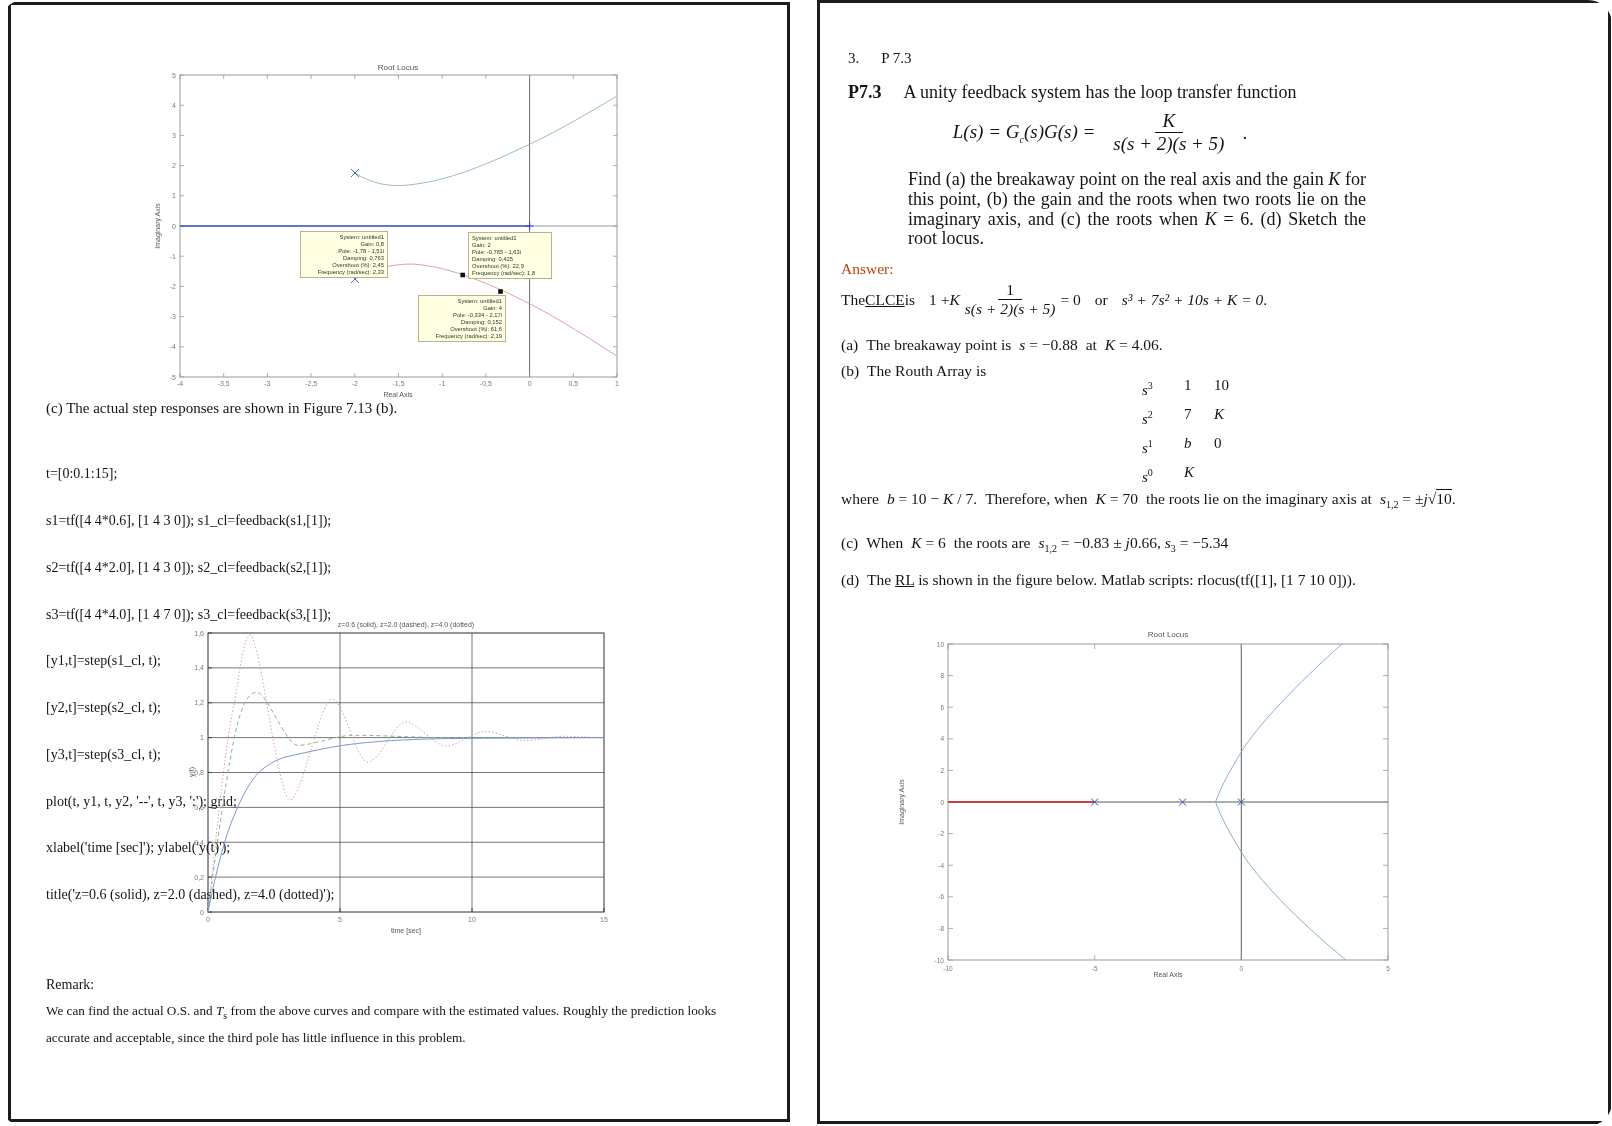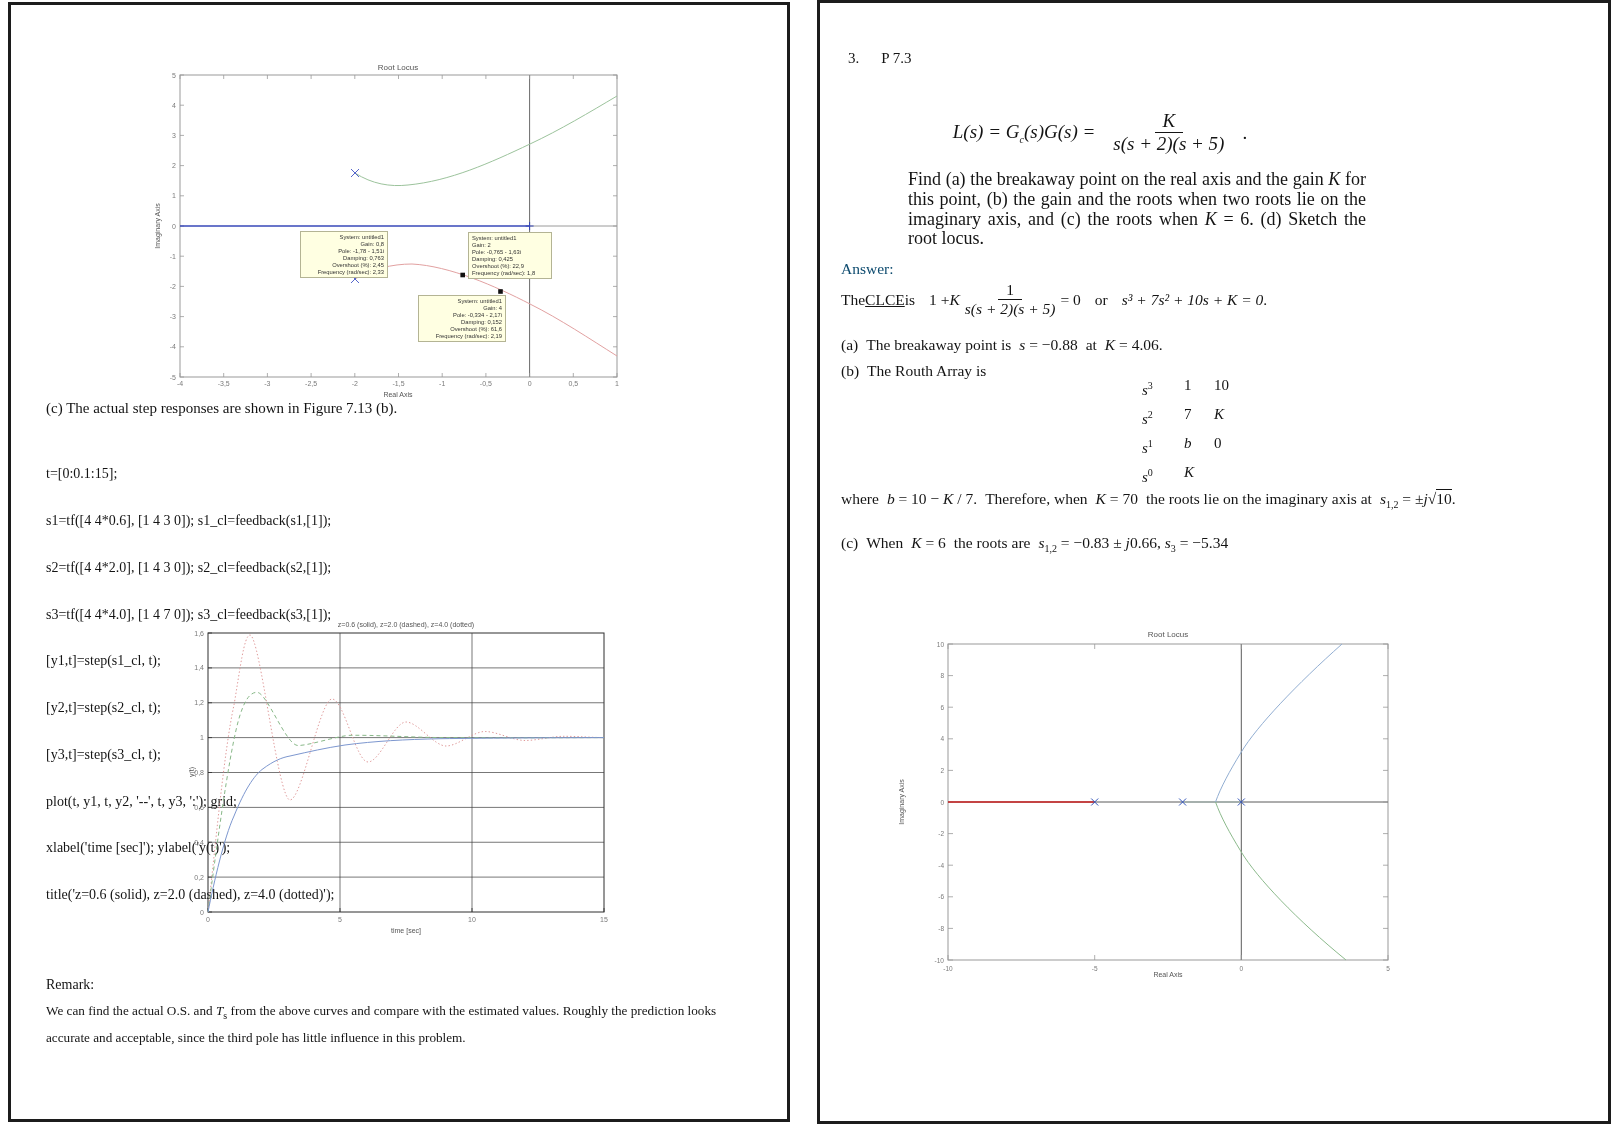--- a/index.html
+++ b/index.html
@@ -1,17 +1,17 @@
 <!DOCTYPE html>
 <html><head>
 <meta charset="utf-8">
 <style>
   html,body{margin:0;padding:0;background:#fff;}
   body{font-family:"Liberation Serif",serif;color:#141414;}
-  .canvas{position:relative;width:1612px;height:1126px;background:#fff;overflow:hidden;}
+  .canvas{position:relative;width:1612px;height:1126px;background:#fff;overflow:hidden;border-radius:24px;}
   .page{position:absolute;background:#fff;border:3px solid #1c1c1c;}
   .page-left{left:8px;top:2px;width:776px;height:1114px;}
   .page-right{left:817px;top:0px;width:788px;height:1118px;}
   .abs{position:absolute;}
   .fig{position:absolute;}
   svg text{font-family:"Liberation Sans",sans-serif;}
   .tk{font-size:7px;fill:#7a7a7a;}
   .tk2{font-size:6.5px;fill:#7a7a7a;}
   .ttl{font-size:8px;fill:#555;}
   .axl{font-size:7px;fill:#555;}
@@ -23,21 +23,21 @@
   .serif15{font-size:15px;}
   .code{font-size:14px;line-height:15.6px;white-space:pre;}
   .caption{font-size:14px;text-align:center;}
   .remark{font-size:13.2px;white-space:nowrap;}
   .mi{font-style:italic;}
   .frac{display:inline-flex;flex-direction:column;align-items:center;vertical-align:middle;margin:0 5px;}
   .frac .num{padding:0 8px;border-bottom:1px solid #141414;line-height:1.15;}
   .frac .den{line-height:1.2;}
   .row{display:flex;align-items:center;}
   .g8{margin-left:8px;} .g14{margin-left:14px;} .g22{margin-left:22px;}
-  .answer{color:#0c4a6e;font-size:15.5px;}
+  .answer{color:#c2410c;font-size:15.5px;}
   .ansline{font-size:15.5px;}
   .uline{text-decoration:underline;}
   .routh{display:grid;grid-template-columns:42px 30px 30px;row-gap:7px;font-size:15px;}
   .routh .c{line-height:17px;}
   .rt{white-space:nowrap;}
   .rbar{border-top:1px solid #141414;}
   sub,sup{font-size:10px;}
   .findp{font-size:18px;line-height:19.8px;text-align:justify;}
   .bigline{font-size:18px;}
   .eqline{font-size:19px;display:flex;align-items:center;justify-content:center;gap:13px;}
@@ -162,20 +162,21 @@
 
     <div class="abs remark" style="left:35px;top:998px;"><span>We can find the actual O.S. and </span><i>T</i><sub>s</sub><span> from the above curves and compare with the estimated values. Roughly the prediction looks</span></div>
 
     <div class="abs remark" style="left:35px;top:1025px;">accurate and acceptable, since the third pole has little influence in this problem.</div>
   </div>
 
   <div class="page page-right">
 
     <div class="abs serif15" style="left:28px;top:47px;"><span>3.</span><span class="g22">P 7.3</span></div>
 
+    <div class="abs bigline" style="left:28px;top:79px;"><b>P7.3</b><span class="g22">A unity feedback system has the loop transfer function</span></div>
 
     <div class="abs eqline" style="left:100px;top:107px;width:360px;">
       <span class="mi"><span>L(s) = G</span><sub>c</sub><span>(s)G(s) =</span></span>
       <span class="frac">
           <span class="num mi">K</span>
           <span class="den mi">s(s + 2)(s + 5)</span>
         </span>
       <span>.</span>
     </div>
 
@@ -215,20 +216,21 @@
       <span class="c">0</span>
       <span class="c"><i>s</i><sup>0</sup></span>
       <span class="c mi">K</span>
       <span class="c"></span>
     </div>
 
     <div class="abs ansline" style="left:21px;top:487px;"><span>where</span><i class="g8">b</i><span> = 10 − </span><i>K</i><span> / 7.</span><span class="g8">Therefore, when</span><i class="g8">K</i><span> = 70</span><span class="g8">the roots lie on the imaginary axis at</span><i class="g8">s</i><sub>1,2</sub><span> = ±</span><i>j</i><span class="rt"><span>√</span><span class="rbar">10</span></span><span>.</span></div>
 
     <div class="abs ansline" style="left:21px;top:531px;"><span>(c)</span><span class="g8">When</span><i class="g8">K</i><span> = 6</span><span class="g8">the roots are</span><i class="g8">s</i><sub>1,2</sub><span> = −0.83 ± </span><i>j</i><span>0.66, </span><i>s</i><sub>3</sub><span> = −5.34</span></div>
 
+    <div class="abs ansline" style="left:21px;top:568px;"><span>(d)</span><span class="g8">The </span><span class="uline">RL</span><span> is shown in the figure below. Matlab scripts: rlocus(tf([1], [1 7 10 0])).</span></div>
 
     <div class="fig" style="left:70px;top:612px;width:520px;height:365px;">
       <svg width="520" height="365" viewBox="0 0 520 365">
         <rect x="58" y="29" width="440" height="316" fill="none" stroke="#999" stroke-width="1"></rect>
         <line x1="351.3" y1="29" x2="351.3" y2="345" stroke="#5a5a5a" stroke-width="1"></line>
         <line x1="58" y1="187" x2="498" y2="187" stroke="#5a5a5a" stroke-width="1"></line>
         <path d="M58 345v-5M204.7 345v-5M351.3 345v-5M498 345v-5M58 29v5M204.7 29v5M351.3 29v5M498 29v5M58 29h5M58 60.6h5M58 92.2h5M58 123.8h5M58 155.4h5M58 187h5M58 218.6h5M58 250.2h5M58 281.8h5M58 313.4h5M58 345h5M498 29h-5M498 60.6h-5M498 92.2h-5M498 123.8h-5M498 155.4h-5M498 187h-5M498 218.6h-5M498 250.2h-5M498 281.8h-5M498 313.4h-5M498 345h-5" stroke="#999" stroke-width="0.8" fill="none"></path>
         <line x1="58" y1="187" x2="204.7" y2="187" stroke="#cc2222" stroke-width="1.4"></line>
         <line x1="292.6" y1="187" x2="351.3" y2="187" stroke="#9fb3ae" stroke-width="1.2"></line>
         <path d="M325.5 187 C331 172 339 157 351.3 137 C367 111 407 69 452 29" fill="none" stroke="#92aed2" stroke-width="1"></path>

